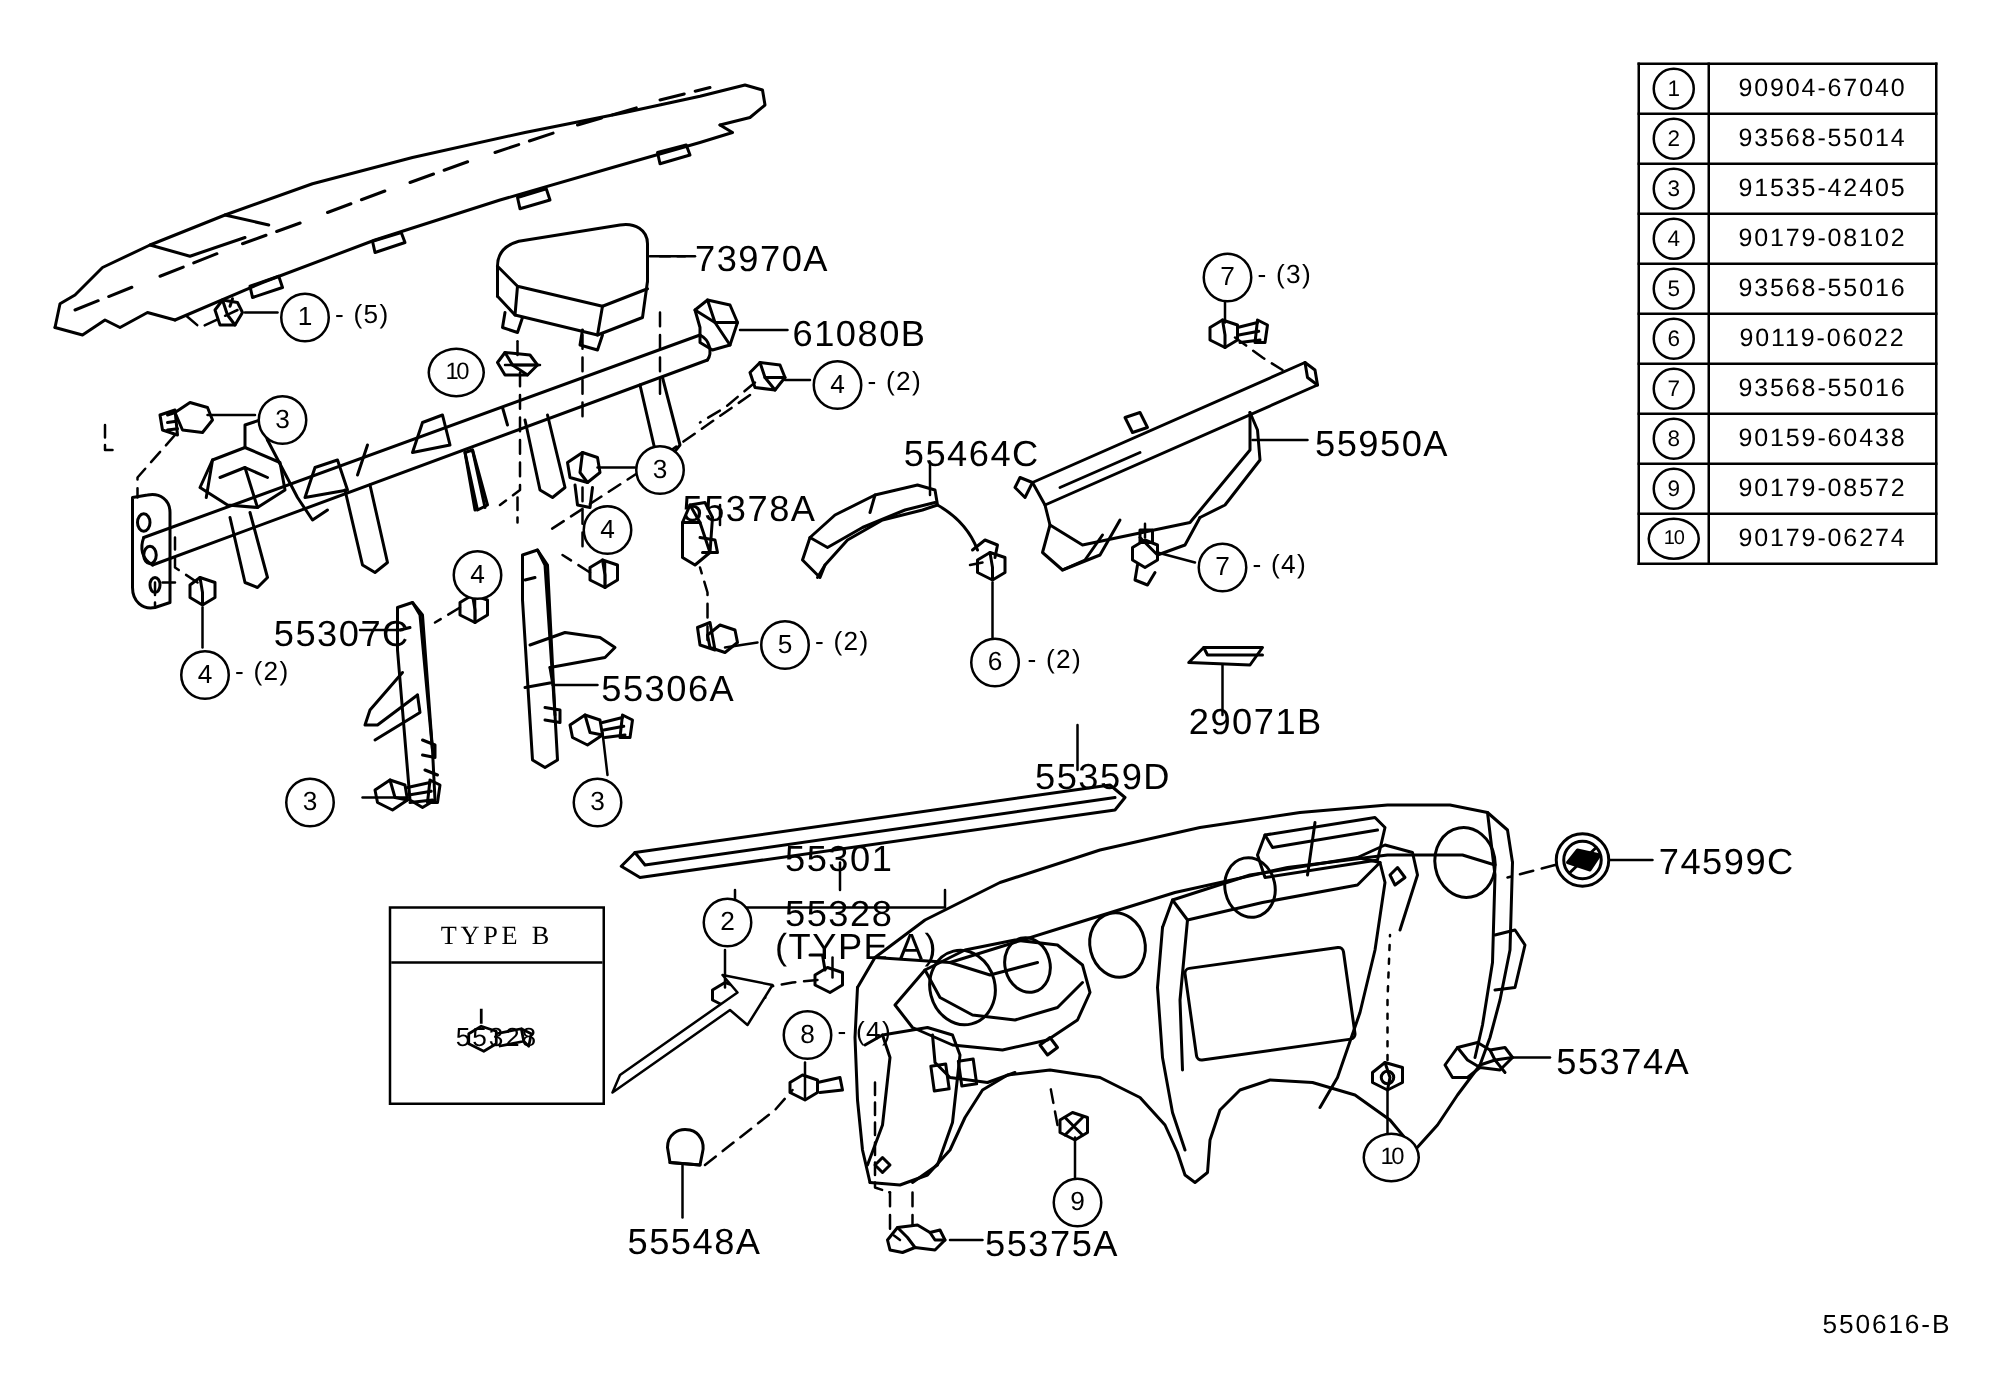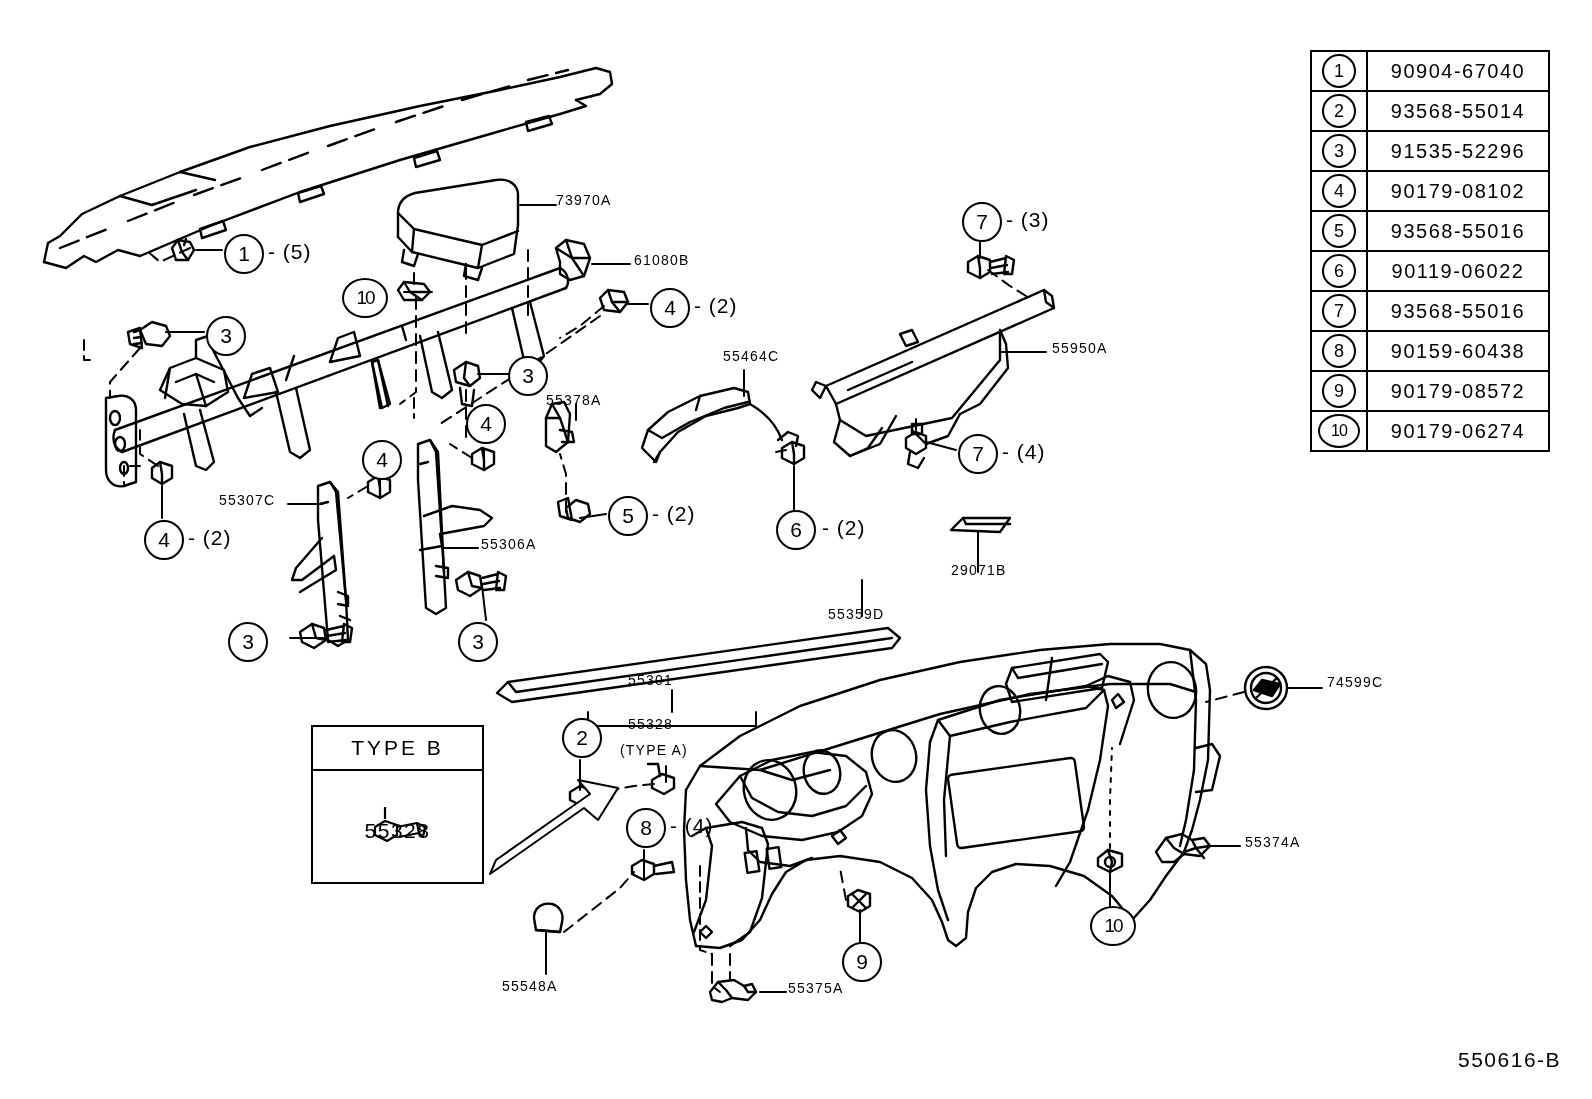--- a/index.html
+++ b/index.html
@@ -1,19 +1,19 @@
 <!DOCTYPE html>
 <html><head>
 <meta charset="utf-8">
 <style>
   html,body{margin:0;padding:0;background:#ffffff;}
   body{width:1592px;height:1099px;overflow:hidden;font-family:"Liberation Sans",sans-serif;}
   #stage{position:relative;width:1592px;height:1099px;background:#fff;}
   svg.art{position:absolute;left:0;top:0;width:1592px;height:1099px;}
-  .lbl{position:absolute;font-family:"Liberation Sans",sans-serif;font-size:14px;color:#000;
+  .lbl{position:absolute;font-family:"Liberation Sans",sans-serif;font-size:29px;color:#000;
        letter-spacing:1.2px;white-space:nowrap;}
   .qty{position:absolute;font-family:"Liberation Sans",sans-serif;font-size:21px;color:#000;
        letter-spacing:1px;white-space:nowrap;}
   .diagcode{position:absolute;font-family:"Liberation Sans",sans-serif;font-size:21px;
             letter-spacing:1.5px;color:#000;}
   
   #parts-table{position:absolute;left:1310px;top:50px;border-collapse:collapse;}
   #parts-table td{border:2px solid #000;height:38px;padding:0;}
   #parts-table td.numcell{width:54px;text-align:center;vertical-align:middle;}
   #parts-table td.codecell{width:180px;text-align:center;vertical-align:middle;
@@ -24,21 +24,21 @@
   .circnum.wide{width:38px;font-size:16px;letter-spacing:-1px;}
   
   .callout{position:absolute;display:flex;align-items:center;justify-content:center;
       width:36px;height:36px;border:2px solid #000;border-radius:50%;background:#fff;
       font-size:21px;font-family:"Liberation Sans",sans-serif;}
   .callout.ten{width:42px;letter-spacing:-2px;font-size:19px;}
   
   #type-b-box{position:absolute;left:311px;top:725px;width:169px;height:155px;
       border:2px solid #000;background:#fff;}
   #type-b-head{height:42px;border-bottom:2px solid #000;display:flex;align-items:center;
-      justify-content:center;font-size:21px;letter-spacing:3px;}
+      justify-content:center;font-size:21px;letter-spacing:3px;font-family:Liberation Serif, serif;}
   #type-b-body{position:relative;height:111px;}
   #type-b-code{position:absolute;left:0;right:0;top:48px;text-align:center;font-size:21px;
       letter-spacing:1.5px;}
 </style>
 </head>
 <body>
 
 <div id="stage">
 
   <svg class="art" viewBox="0 0 1592 1099">
@@ -472,21 +472,21 @@
       <tr>
           <td class="numcell"><span class="circnum">1</span></td>
           <td class="codecell">90904-67040</td>
         </tr>
       <tr>
           <td class="numcell"><span class="circnum">2</span></td>
           <td class="codecell">93568-55014</td>
         </tr>
       <tr>
           <td class="numcell"><span class="circnum">3</span></td>
-          <td class="codecell">91535-52296</td>
+          <td class="codecell">91535-42405</td>
         </tr>
       <tr>
           <td class="numcell"><span class="circnum">4</span></td>
           <td class="codecell">90179-08102</td>
         </tr>
       <tr>
           <td class="numcell"><span class="circnum">5</span></td>
           <td class="codecell">93568-55016</td>
         </tr>
       <tr>

